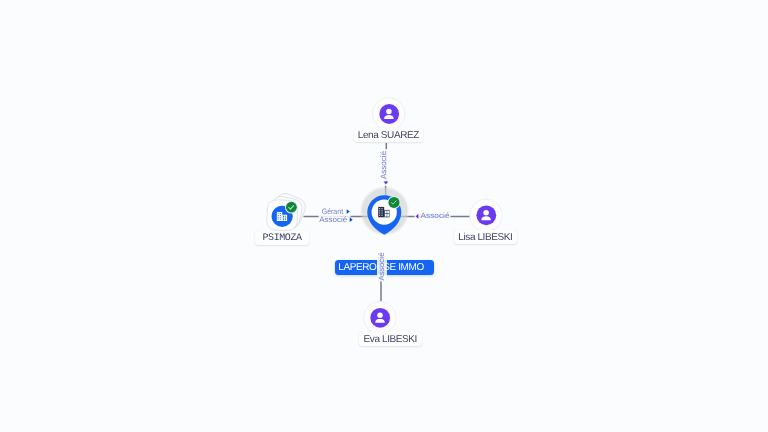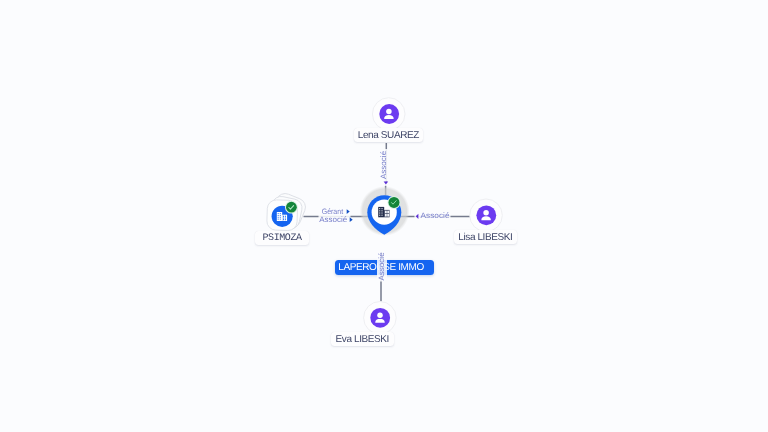--- a/index.html
+++ b/index.html
@@ -157,21 +157,21 @@
   </div>
 
   <svg class="layer" viewBox="0 0 768 432">
     <circle cx="379.9" cy="317.8" r="16.3" fill="#fdfdfe" stroke="#ecedf1" stroke-width="0.9"></circle>
     <circle cx="380.2" cy="317.8" r="9.9" fill="#6c3bf0"></circle>
     <g fill="#ffffff">
       <circle cx="380.0" cy="315.3" r="2.75"></circle>
       <path d="M380.0 318.7 c-2.9 0 -4.7 1.6 -4.7 3.2 v0.8 h9.4 v-0.8 c0 -1.6 -1.8 -3.2 -4.7 -3.2 z"></path>
     </g>
   </svg>
-  <div class="pill pill-white" style="left:331px; top:331.6px; width:62.6px; height:14.4px;">
+  <div class="pill pill-white" style="left:359px; top:331.6px; width:62.6px; height:14.4px;">
     <span>Eva LIBESKI</span>
   </div>
 
   <svg class="layer" viewBox="0 0 768 432">
 
     <g fill="#fbfcfe" fill-opacity="0.88">
       <rect x="318.5" y="207.5" width="32" height="15.6"></rect>
       <rect x="414.5" y="210.5" width="36" height="11"></rect>
       <rect x="381.5" y="149" width="9.5" height="32"></rect>
       <rect x="377" y="251" width="10" height="30.5"></rect>

